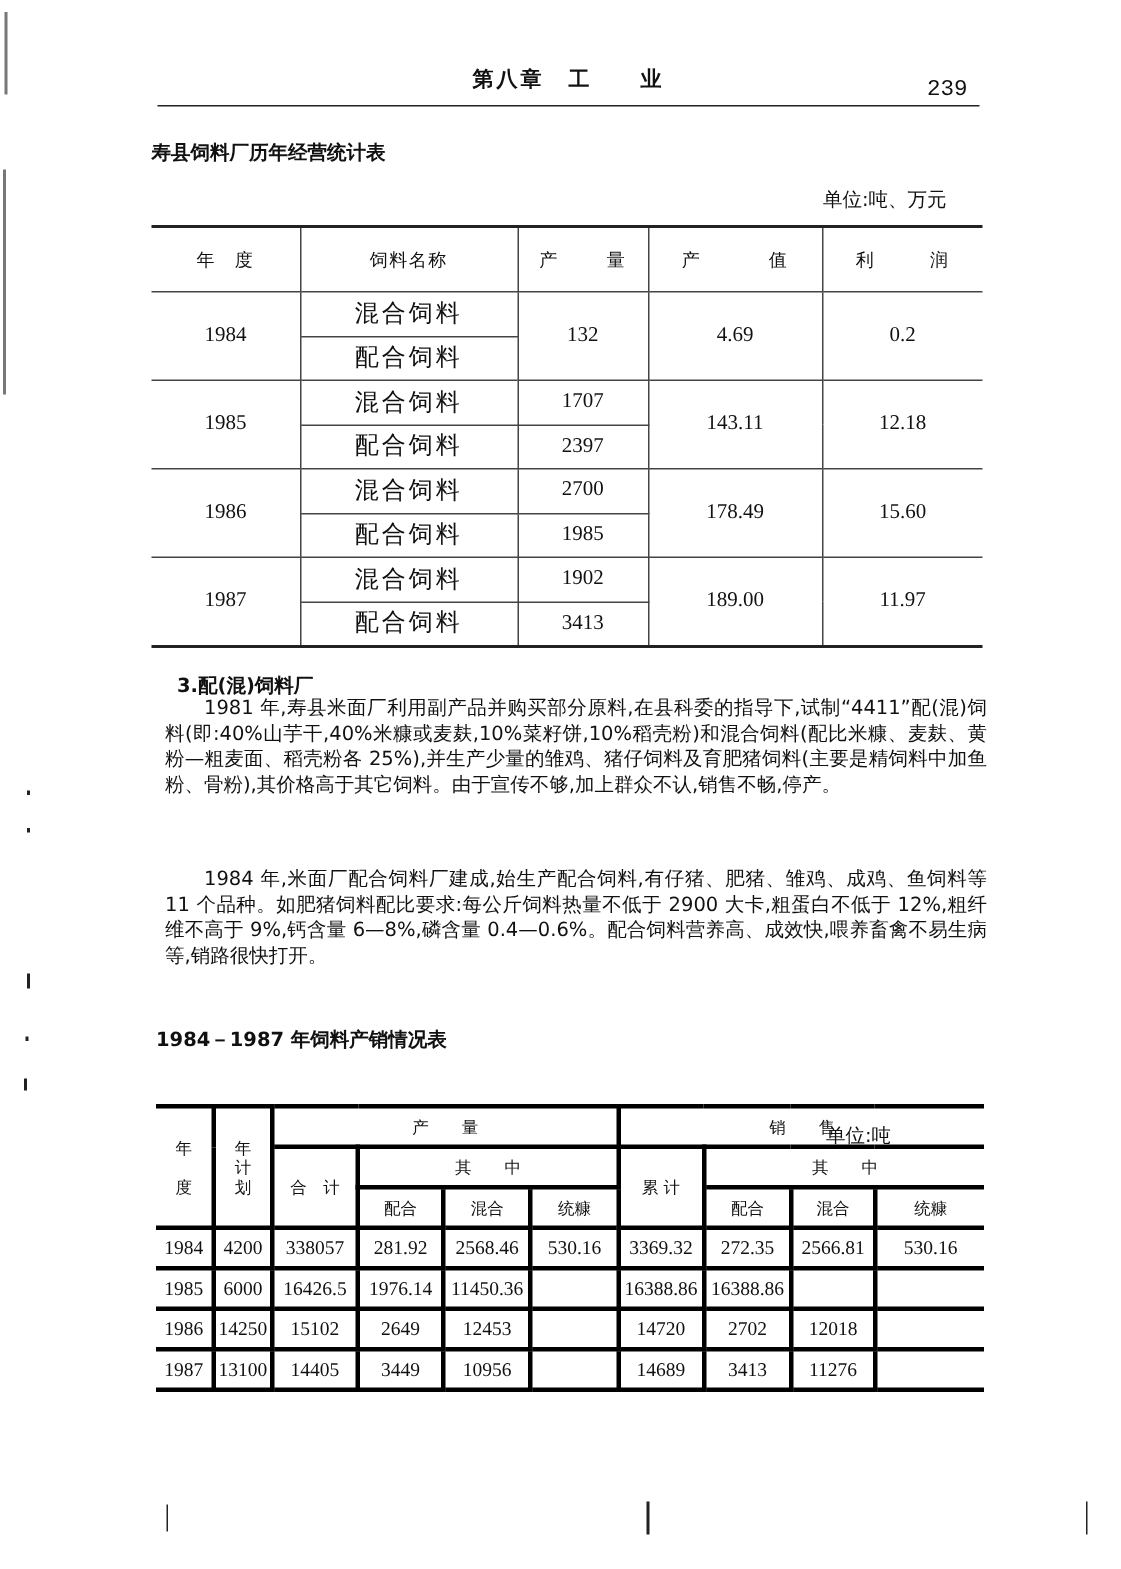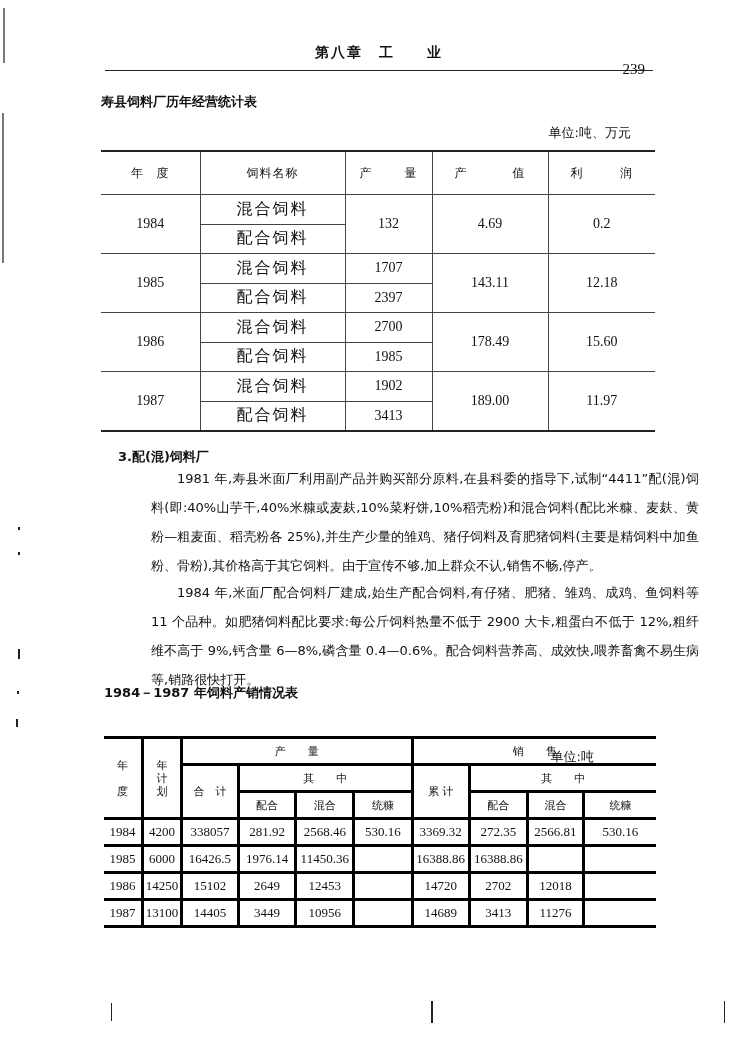--- a/index.html
+++ b/index.html
@@ -2,37 +2,37 @@
 <html><head>
 <meta charset="utf-8">
 <style>
   html, body { margin: 0; padding: 0; background: #ffffff; }
   body { width: 747px; height: 1046px; position: relative; overflow: hidden;
          font-family: "DejaVu Serif", "Liberation Serif", serif; color: #111; }
   .abs { position: absolute; }
   .margin-mark { position: absolute; background: #777; width: 2px; }
   .header { left: 105px; top: 40px; width: 548px; height: 30px; border-bottom: 1.5px solid #222; }
   .header .chapter { position: absolute; left: 0; width: 548px; top: 4px; text-align: center; font-weight: bold; font-size: 14px; font-family: "DejaVu Sans", sans-serif; letter-spacing: 2px; }
-  .header .pageno { position: absolute; right: 8px; top: 21px; font-size: 15px; font-family: Liberation Serif, serif; }
+  .header .pageno { position: absolute; right: 8px; top: 11px; font-size: 15px; font-family: Liberation Mono, monospace; }
   .tbl-title { text-align: left; font-weight: bold; font-size: 13px; font-family: "DejaVu Sans", sans-serif; }
   .unit { font-size: 13px; font-family: "DejaVu Sans", sans-serif; text-align: right; }
   table { border-collapse: collapse; position: absolute; }
   td, th { font-weight: normal; text-align: center; vertical-align: middle; padding: 0; }
   #t1 { left: 101px; top: 150px; width: 554px; font-size: 13px; }
   #t1 { border-top: 2px solid #222; border-bottom: 2px solid #222; }
   #t1 td, #t1 th { border: 1px solid #444; }
   #t1 tr > :first-child { border-left: none; }
   #t1 tr > :last-child { border-right: none; }
   #t1 th { height: 42px; font-family: "DejaVu Sans", sans-serif; font-size: 12px; letter-spacing: 1px; }
   #t1 td { height: 28.5px; }
   #t1 .name { font-family: "DejaVu Sans", sans-serif; font-size: 16px; letter-spacing: 2px; }
   #t1 .num { font-family: "Liberation Serif", serif; font-size: 14px; }
   .spread { display: flex; justify-content: space-between; padding: 0 30px; }
   .section-head { left: 118px; top: 448px; font-weight: bold; font-size: 13px; font-family: "DejaVu Sans", sans-serif; }
-  .para { left: 110px; width: 548px; font-size: 13px; line-height: 29px; font-family: "DejaVu Sans", sans-serif; text-align: justify; text-indent: 2em; margin-left: 41px; }
+  .para { left: 110px; width: 548px; font-size: 13px; line-height: 17px; font-family: "DejaVu Sans", sans-serif; text-align: justify; text-indent: 2em; }
   #t2 { left: 104px; top: 736px; width: 552px; font-size: 12px; }
   #t2 { border-top: 2px solid #222; border-bottom: 2px solid #222; }
   #t2 td, #t2 th { border: 3px solid #000000; }
   #t2 tr > :first-child { border-left: none; }
   #t2 tr > :last-child { border-right: none; }
   #t2 th { font-family: "DejaVu Sans", sans-serif; font-size: 11px; height: 24px; }
   #t2 td { font-family: "Liberation Serif", serif; font-size: 13px; height: 24px; }
   .vert { line-height: 13px; }
   .scan-mark { position: absolute; background: #222; }
 </style>

